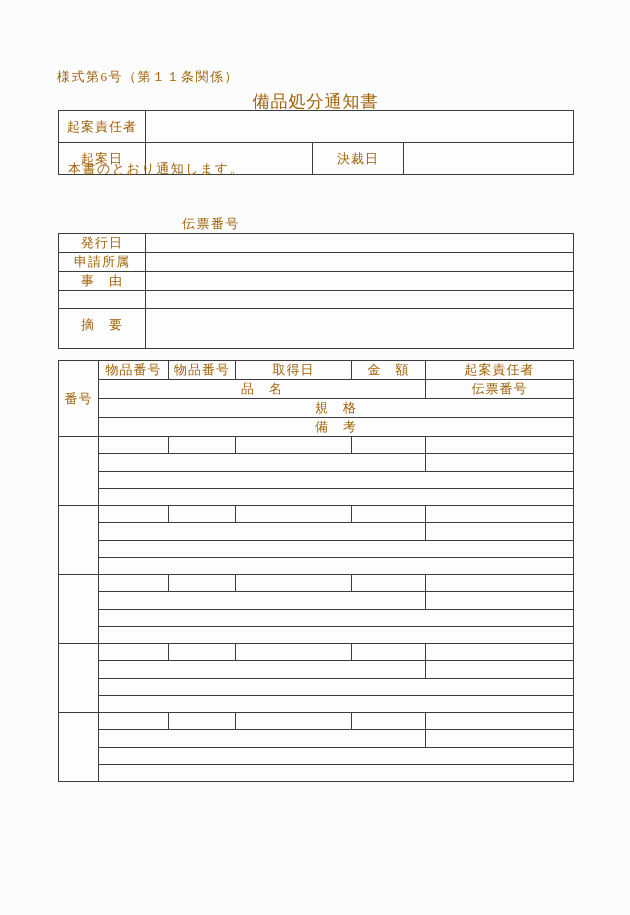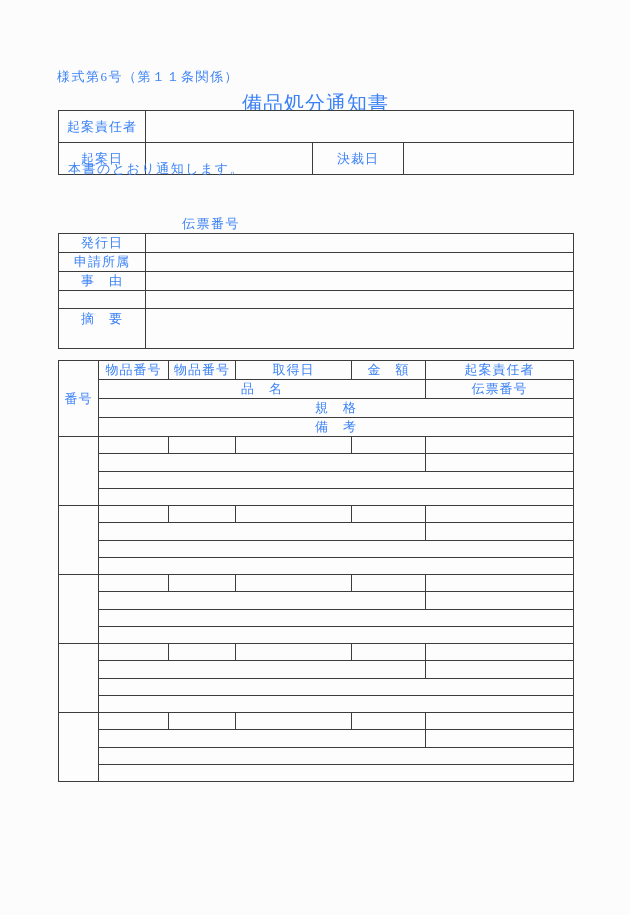--- a/index.html
+++ b/index.html
@@ -1,36 +1,36 @@
 <!DOCTYPE html>
 <html><head>
 <meta charset="utf-8">
 <style>
   html,body { margin:0; padding:0; background:#e8e8e8; }
   .page {
     position:relative; width:630px; height:915px; background:#fcfcfc;
-    font-family:"Liberation Serif","DejaVu Serif",serif; color:#3b82f6;
+    font-family:"Liberation Serif","DejaVu Serif",serif; color:#a16207;
     overflow:hidden; margin:0 auto;
   }
   .txt { position:absolute; font-size:13px; letter-spacing:1.5px; white-space:nowrap; }
-  .doc-title { position:absolute; left:58px; width:515px; text-align:center; font-size:20px; letter-spacing:1px; }
+  .doc-title { position:absolute; left:58px; width:515px; text-align:center; font-size:17px; letter-spacing:1px; }
   table { border-collapse:collapse; table-layout:fixed; position:absolute; left:58px; background:#fdfdfd; }
   th, td {
     border:1px solid #3c3c3c; padding:0; margin:0;
     font-weight:normal; font-size:13px; letter-spacing:1px;
     text-align:center; vertical-align:middle; overflow:hidden; white-space:nowrap;
   }
   
   .t-draft { top:110px; width:515px; }
   .t-draft tr { height:32px; }
   
   .t-detail { top:233px; width:515px; }
   .t-detail tr { height:18px;font-family:Liberation Serif, serif; }
   .t-detail tr.tall { height:40px; }
-  .t-detail th.summary { vertical-align:top; padding-top:1px; }
+  .t-detail th.summary { vertical-align:top; padding-top:7px; }
   
   .t-items { top:360px; width:515px; }
   .t-items thead tr { height:18px; }
   .t-items tbody tr { height:17.25px; }
 </style>
 </head>
 <body>
 
 <div class="page">
 

